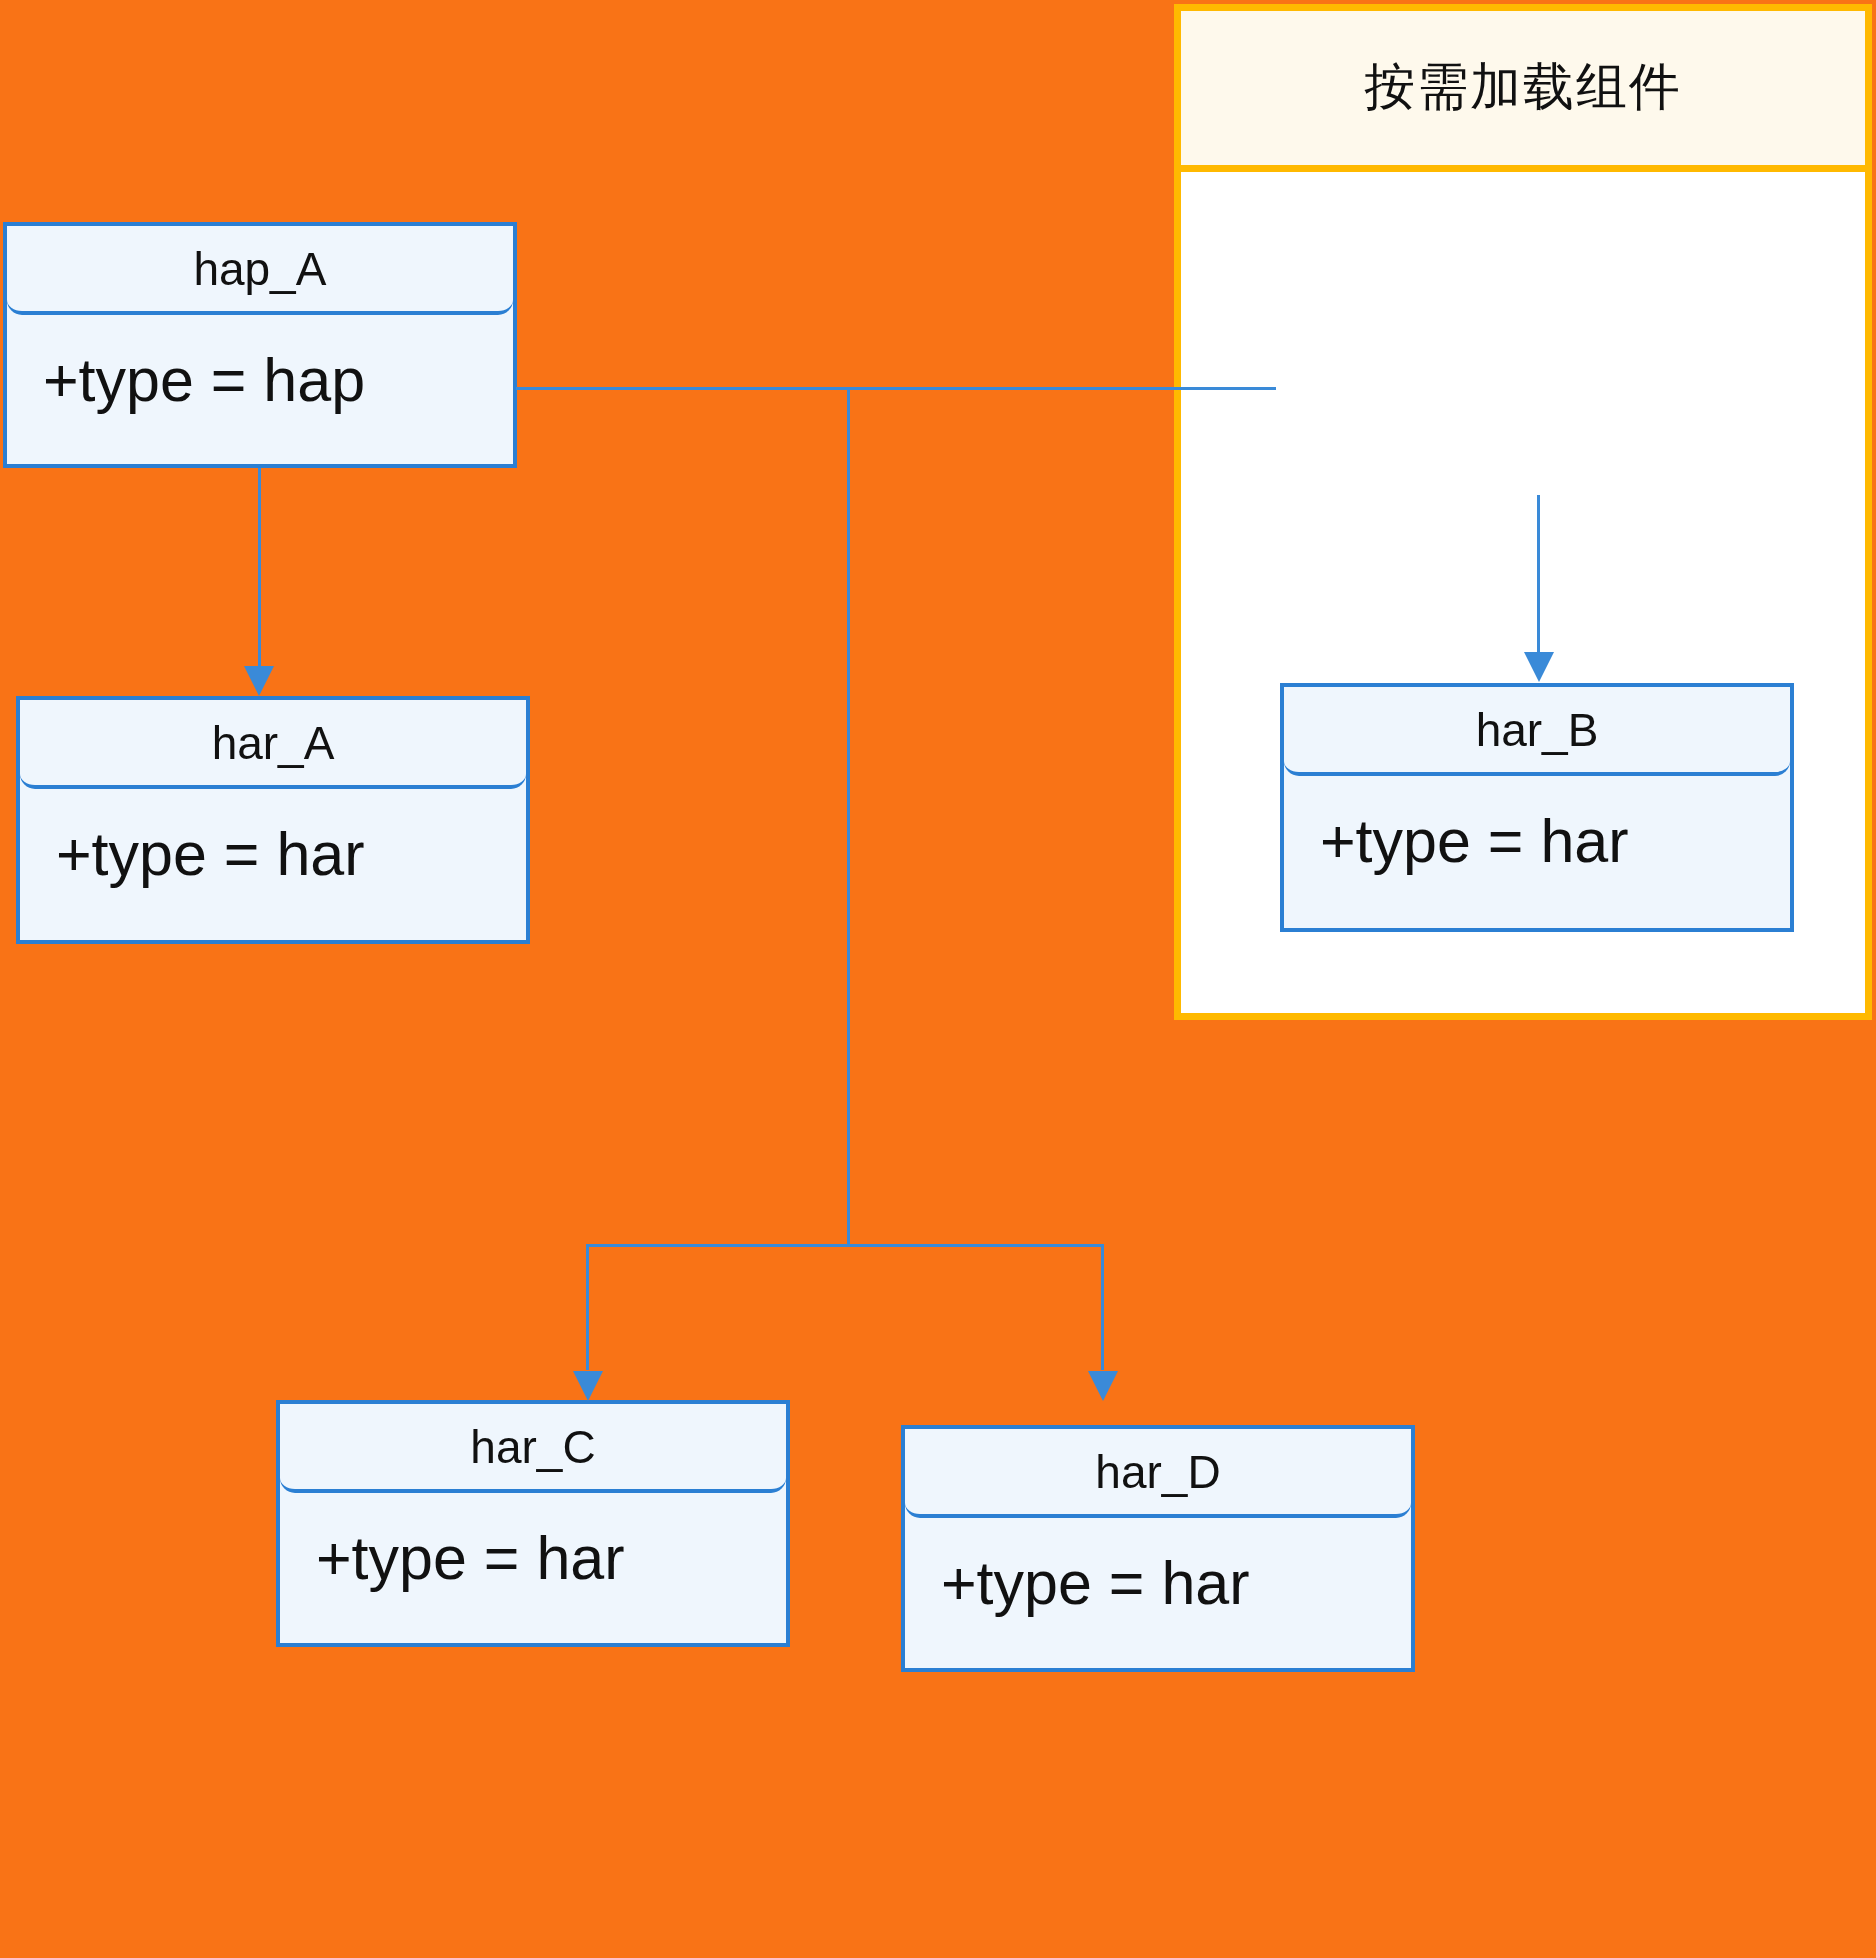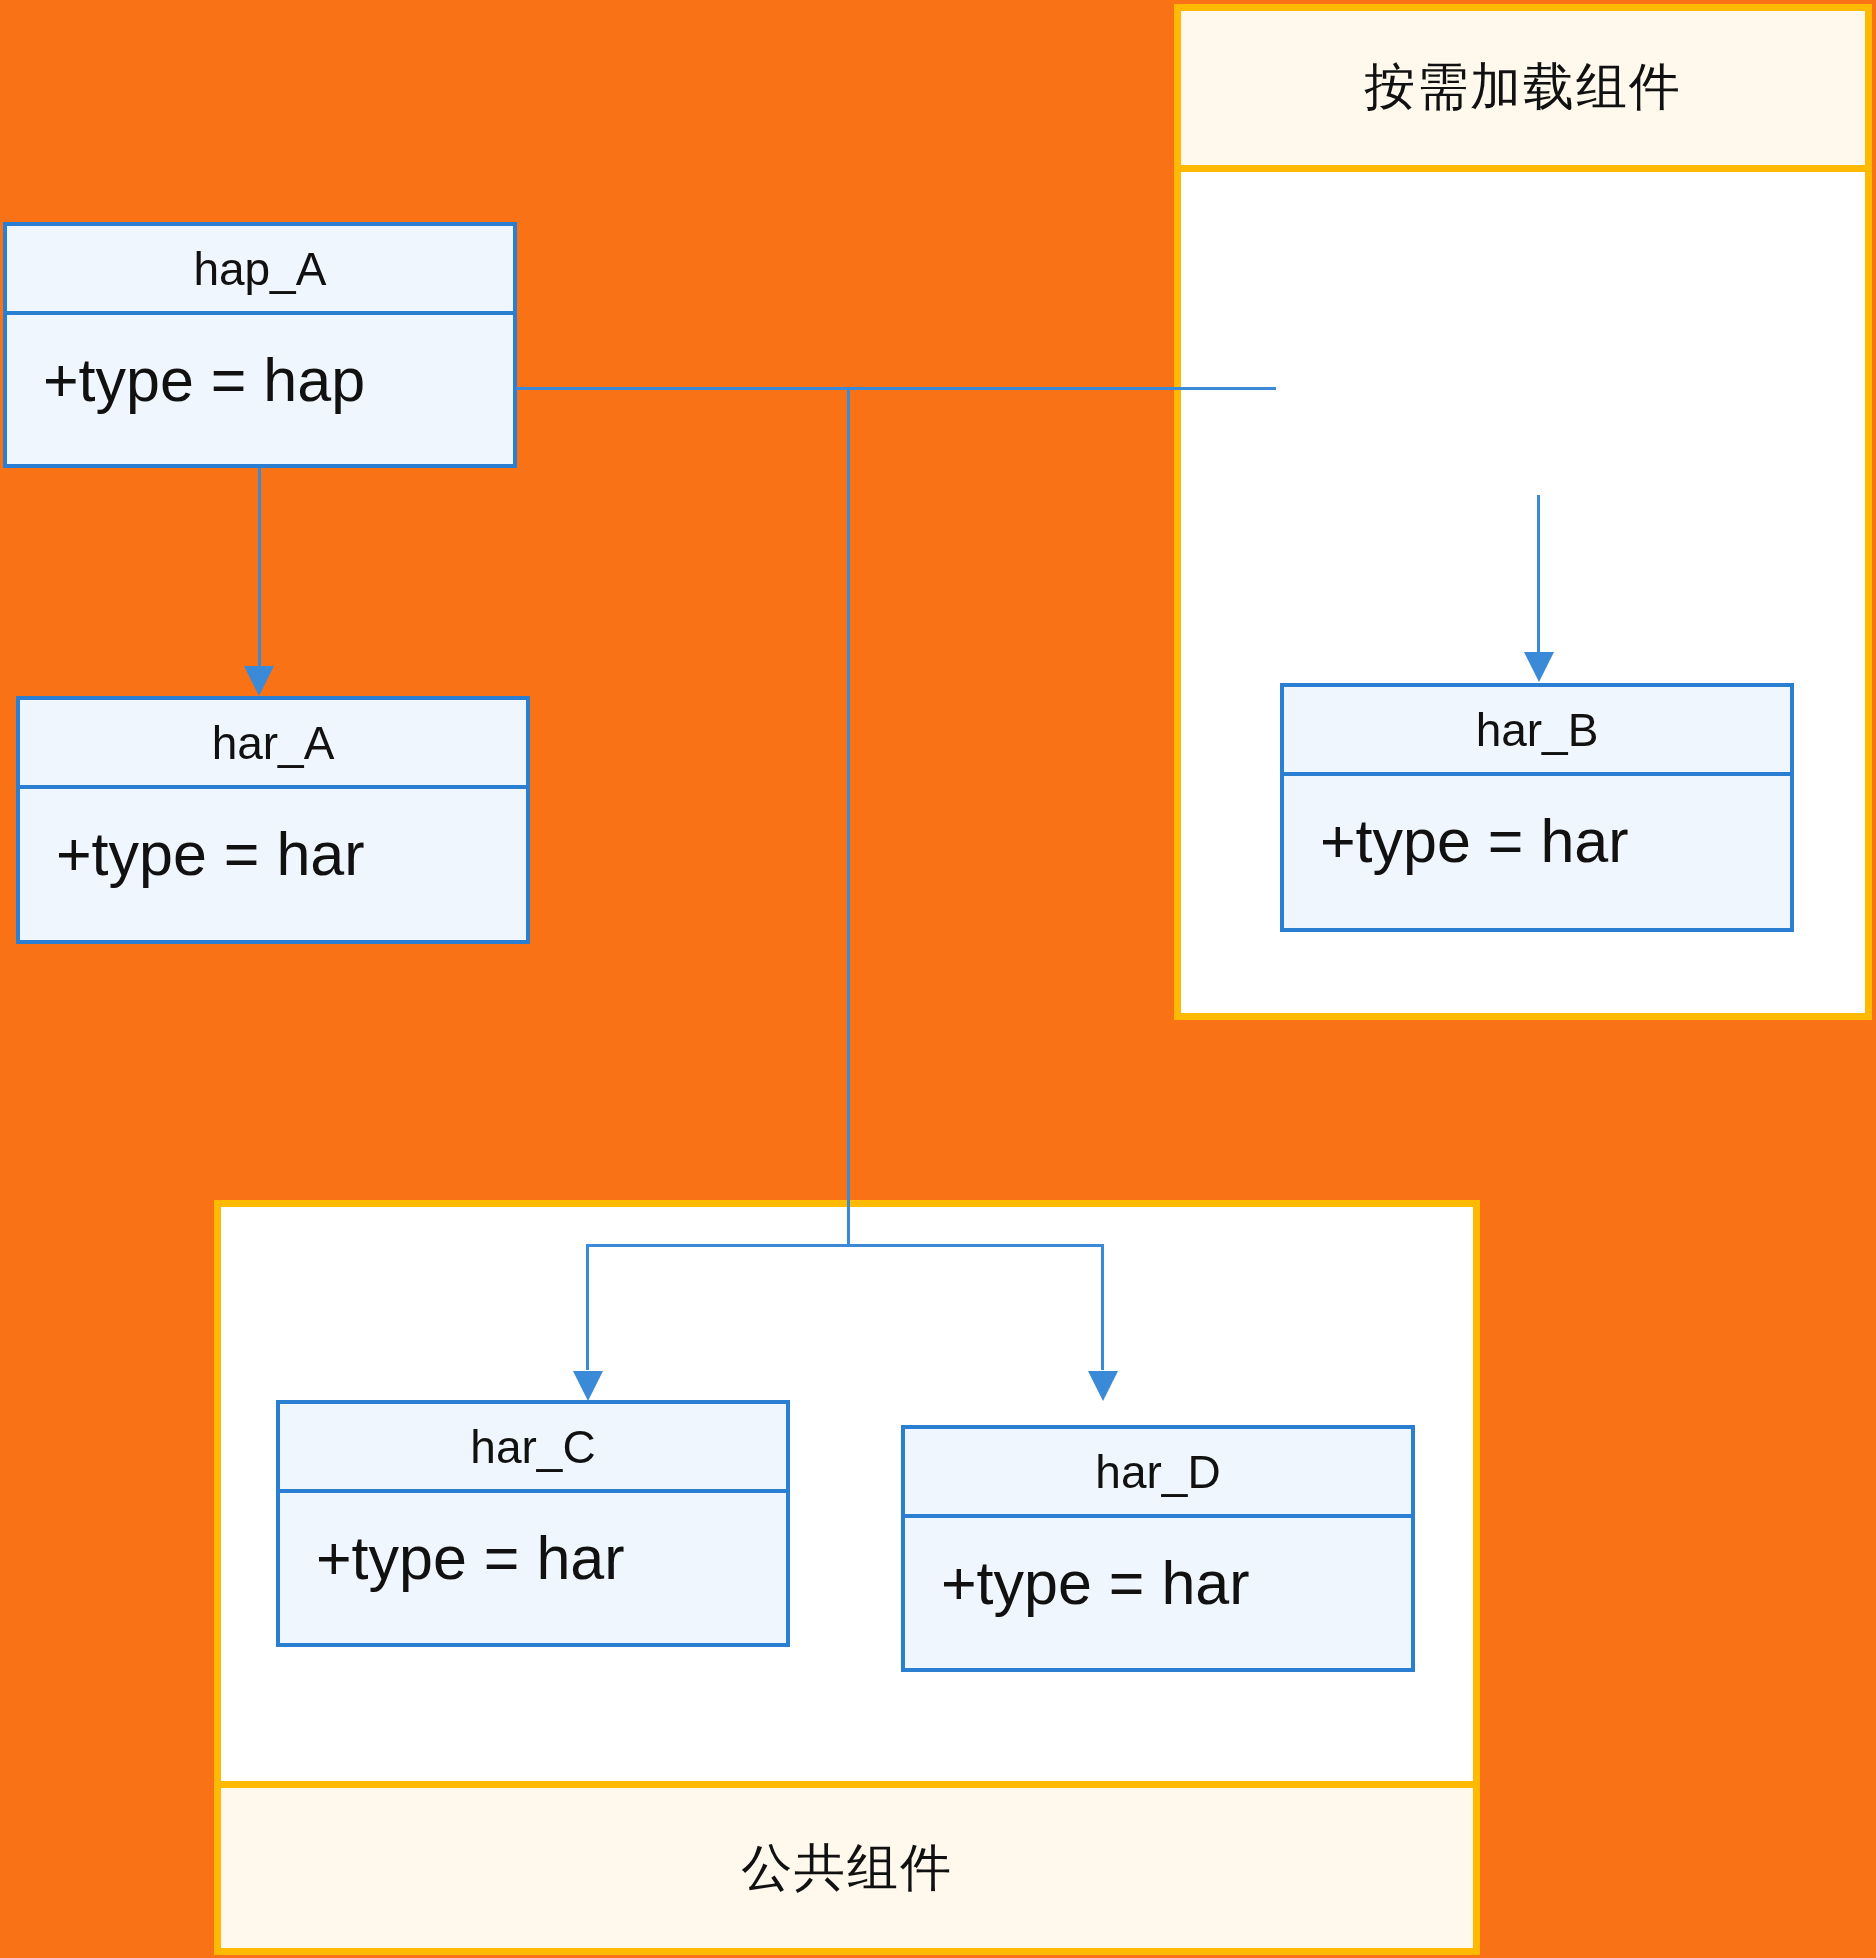--- a/index.html
+++ b/index.html
@@ -44,20 +44,21 @@
     background:var(--nfill);
     box-sizing:border-box;
   }
   .node-title{
     height:85px;
     border-bottom:4.8px solid var(--nborder);
     display:flex;
     align-items:center;
     justify-content:center;
     font-size:46px;
+    border-radius:15px;
   }
   .node-body{
     padding:30px 9.5px 0 36px;
     font-size:61px;
     white-space:nowrap;
   }
   .line{position:absolute;background:var(--conn);}
   .arrow-down{
     position:absolute;width:0;height:0;
     border-left:15px solid transparent;
@@ -70,26 +71,20 @@
 
 <div class="canvas">
 
   <div class="group" style="left:1174px;top:3.8px;width:698px;height:1016px;">
     <div class="group-band band-top">
       <span>按需加载组件</span>
     </div>
     <div class="group-content"></div>
   </div>
 
-  <div class="group" style="left:214px;top:1200px;width:1266px;height:755px;">
-    <div class="group-content"></div>
-    <div class="group-band band-bottom">
-      <span>公共组件</span>
-    </div>
-  </div>
 
   <div class="node" style="left:2.9px;top:222px;width:514px;height:246px;">
     <div class="node-title">hap_A</div>
     <div class="node-body">+type = hap</div>
   </div>
 
   <div class="node" style="left:16px;top:696px;width:514px;height:248px;">
     <div class="node-title">har_A</div>
     <div class="node-body">+type = har</div>
   </div>

